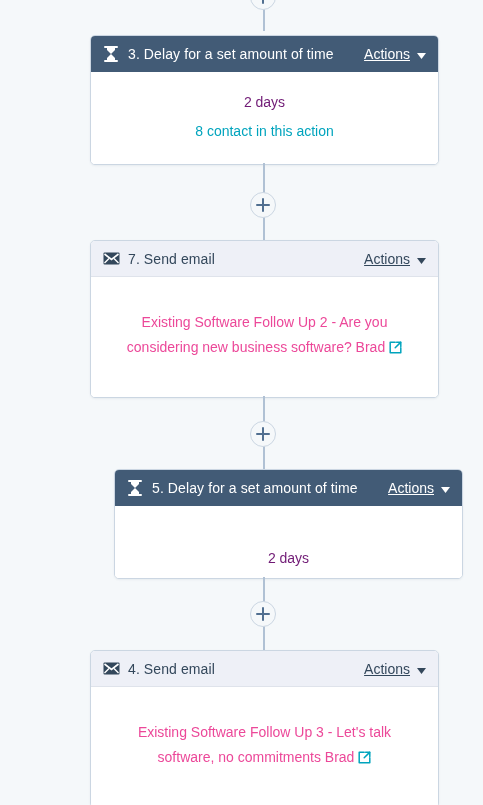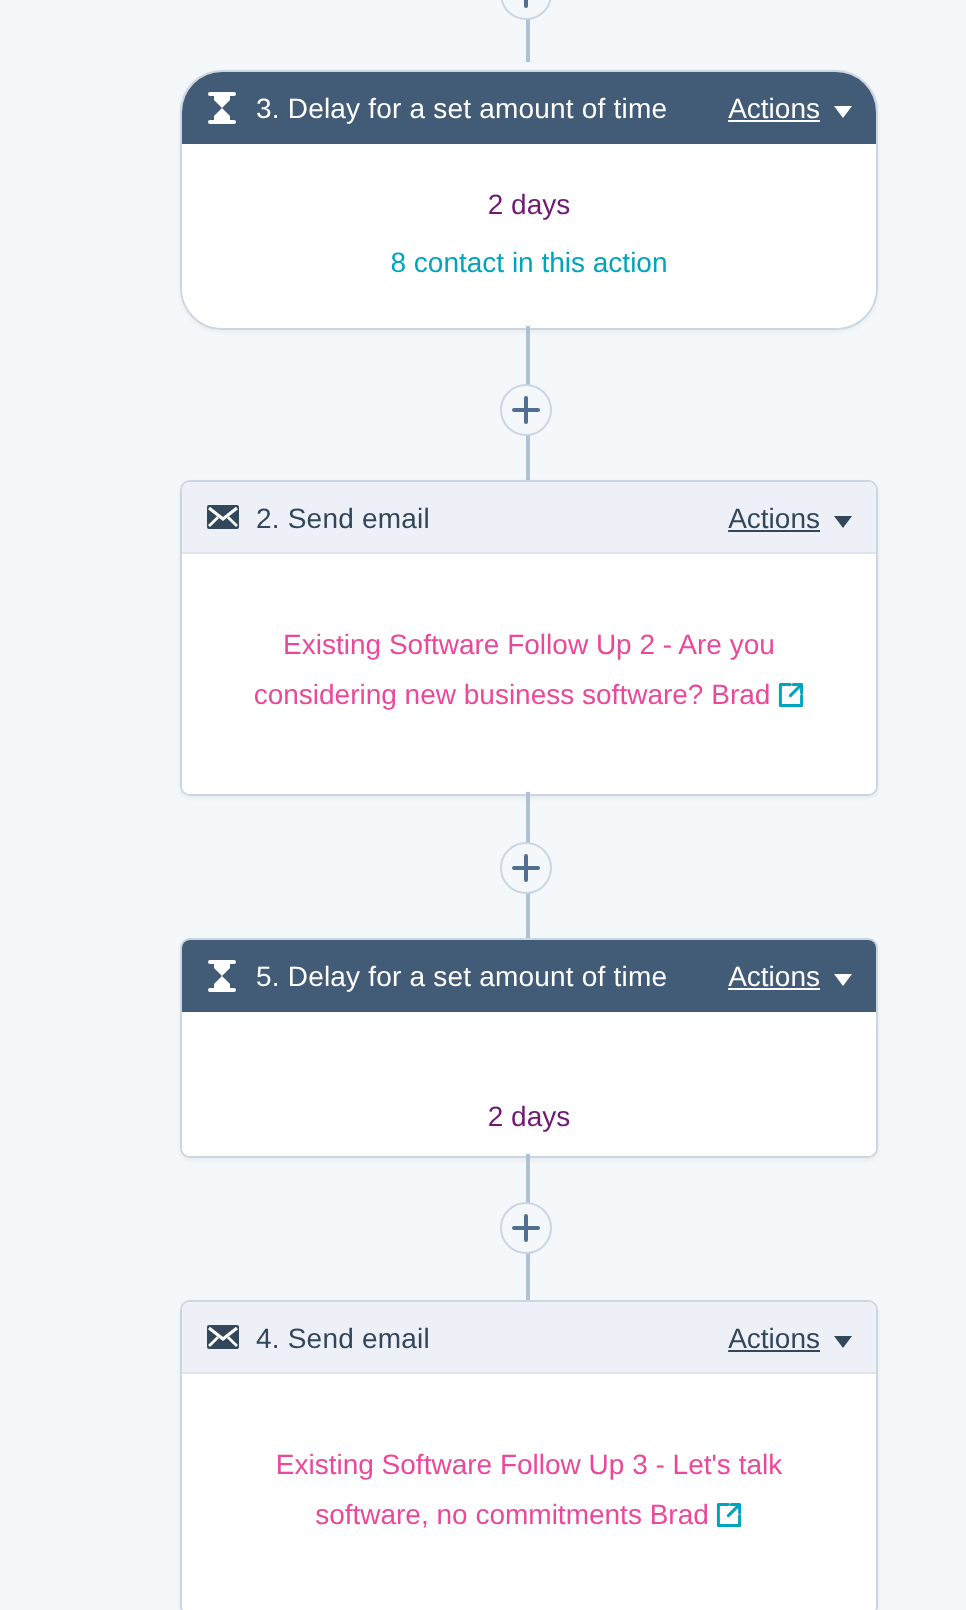--- a/index.html
+++ b/index.html
@@ -144,21 +144,21 @@
 <div class="canvas">
 
   <div class="spine" style="top:0px; height:31px;"></div>
   <div class="plus-btn" style="top:-16px;">
     <svg width="14" height="14" viewBox="0 0 14 14">
       <path d="M7 1 V13" stroke="#516f90" stroke-width="2" stroke-linecap="round"></path>
       <path d="M1 7 H13" stroke="#516f90" stroke-width="2" stroke-linecap="round"></path>
     </svg>
   </div>
 
-  <div class="card" style="top:35px;border-radius:21px;">
+  <div class="card" style="top:35px;">
     <div class="card-header dark">
       <span class="header-icon">
         <svg width="14" height="16" viewBox="0 0 14 16">
           <path d="M1 1 H13 M1 15 H13" stroke="#ffffff" stroke-width="2" stroke-linecap="round"></path>
           <path d="M3 1.5 L3 4 L7 8 L11 4 L11 1.5 Z" fill="#ffffff"></path>
           <path d="M3 14.5 L3 12 L7 8 L11 12 L11 14.5 Z" fill="#ffffff"></path>
         </svg>
       </span>
       <span class="header-title">3. Delay for a set amount of time</span>
       <span class="actions">
@@ -186,21 +186,21 @@
 
   <div class="card" style="top:240px;">
     <div class="card-header light">
       <span class="header-icon">
         <svg width="17" height="13" viewBox="0 0 17 13">
           <rect x="0.5" y="0.5" width="16" height="12" rx="1" fill="#33475b"></rect>
           <path d="M1.5 2 L8.5 7.5 L15.5 2" stroke="#ffffff" stroke-width="1.6" fill="none"></path>
           <path d="M1.5 11 L6 6.6 M15.5 11 L11 6.6" stroke="#ffffff" stroke-width="1.4" fill="none"></path>
         </svg>
       </span>
-      <span class="header-title">2. Send email</span>
+      <span class="header-title">7. Send email</span>
       <span class="actions">
         <span class="actions-label">Actions</span>
         <span class="caret">
           <svg width="9" height="6" viewBox="0 0 9 6">
               <path d="M0 0 L4.5 6 L9 0 Z" fill="#33475b"></path>
             </svg>
         </span>
       </span>
     </div>
     <div class="card-body" style="height:120px; padding-top:33px;">
@@ -215,21 +215,21 @@
   </div>
 
   <div class="spine" style="top:396px; height:74px;"></div>
   <div class="plus-btn" style="top:421px;">
     <svg width="14" height="14" viewBox="0 0 14 14">
       <path d="M7 1 V13" stroke="#516f90" stroke-width="2" stroke-linecap="round"></path>
       <path d="M1 7 H13" stroke="#516f90" stroke-width="2" stroke-linecap="round"></path>
     </svg>
   </div>
 
-  <div class="card" style="top:469px;">
+  <div class="card" style="top:469px;margin-left:24px;">
     <div class="card-header dark">
       <span class="header-icon">
         <svg width="14" height="16" viewBox="0 0 14 16">
           <path d="M1 1 H13 M1 15 H13" stroke="#ffffff" stroke-width="2" stroke-linecap="round"></path>
           <path d="M3 1.5 L3 4 L7 8 L11 4 L11 1.5 Z" fill="#ffffff"></path>
           <path d="M3 14.5 L3 12 L7 8 L11 12 L11 14.5 Z" fill="#ffffff"></path>
         </svg>
       </span>
       <span class="header-title">5. Delay for a set amount of time</span>
       <span class="actions">

